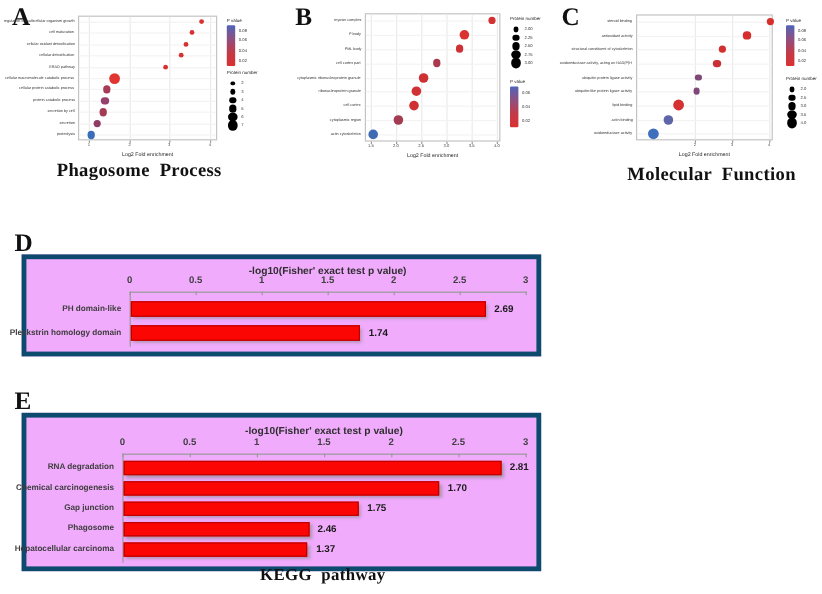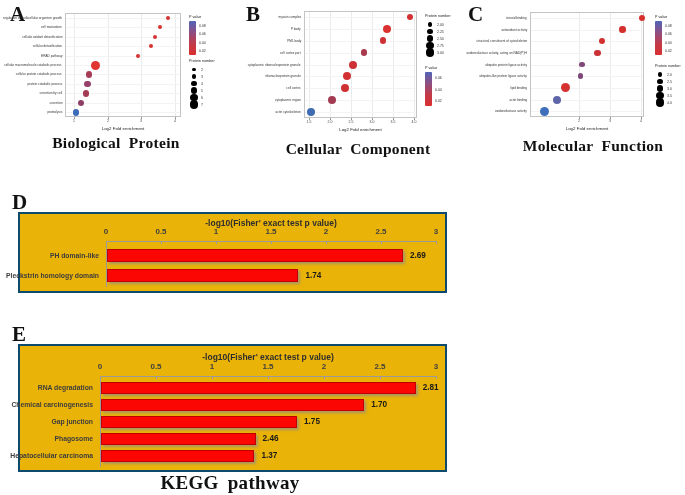--- a/index.html
+++ b/index.html
@@ -24,21 +24,21 @@
   .xtickmark{position:absolute;width:1px;height:2px;background:#999;}
   .xlabel{position:absolute;text-align:center;font-size:8px;height:9px;line-height:9px;
           transform:scale(0.55);transform-origin:center top;color:#222;}
   .leg-title{position:absolute;font-size:7.5px;height:8px;line-height:8px;white-space:nowrap;
              transform:scale(0.5);transform-origin:left center;color:#222;}
   .leg-grad{position:absolute;width:7px;border-radius:1px;}
   .leg-lab{position:absolute;font-size:7px;height:7px;line-height:7px;white-space:nowrap;
            transform:scale(0.5);transform-origin:left center;color:#333;}
   .leg-dot{position:absolute;border-radius:50%;background:#000;}
   
-  .bar-plot{position:absolute;border:2px solid #0c4a6e;background:#eab308;box-sizing:content-box;}
+  .bar-plot{position:absolute;border:4px solid #0c4a6e;background:#f0abfc;box-sizing:content-box;}
   .bar-axis-title{position:absolute;text-align:center;font-weight:bold;font-size:8.5px;color:#2e2e2e;}
   .bar-tick{position:absolute;width:30px;text-align:center;font-weight:bold;font-size:8px;color:#404040;}
   .bar-tickmark{position:absolute;width:1px;height:3px;background:#9a9a9a;}
   .bar-axisline{position:absolute;height:1px;background:#9a9a9a;}
   .bar-vline{position:absolute;width:1px;background:#9a9a9a;}
   .bar-cat{position:absolute;text-align:right;font-weight:bold;font-size:6.8px;color:#3d3d3d;
            white-space:nowrap;height:10px;line-height:10px;}
   .bar{position:absolute;border:1px solid;box-sizing:border-box;
        box-shadow:2px 2px 2.5px rgba(140,140,140,0.7);}
   .bar-val{position:absolute;font-weight:bold;font-size:8.2px;color:#1a1a1a;white-space:nowrap;
@@ -51,21 +51,21 @@
   #panelC .panel-letter{left:13px;top:2px;}
   #panelA .panel-caption{top:134px;}
   #panelB .panel-caption{top:140px;transform:translateX(13px);}
   #panelC .panel-caption{top:137px;transform:translateX(23px);}
   #panelD{left:0;top:190px;width:460px;height:132px;}
   #panelE{left:0;top:322px;width:460px;height:173px;}
   #panelD .panel-letter,#panelE .panel-letter{left:12px;top:0px;}
   #panelD .bar-plot{left:18px;top:22px;width:425px;height:77px;}
   #panelE .bar-plot{left:18px;top:22px;width:425px;height:124px;}
   #panelD .panel-caption{top:110px;font-size:16px;}
-  #panelE .panel-caption{top:150px;font-size:19px;}
+  #panelE .panel-caption{top:150px;font-size:14px;margin-left:39px;}
 </style>
 </head>
 <body>
 
 <div class="figure">
 
   <section class="dot-panel" id="panelA">
     <div class="panel-letter">A</div>
     <div class="dot-plot">
         <div class="plot-box" style="left: 65px; top: 13px; width: 116px; height: 104px;"></div>
@@ -128,21 +128,21 @@
         <div class="leg-lab" style="left: 201px; top: 73px;">3</div>
         <div class="leg-dot" style="left: 191.25px; top: 80.75px; width: 5.5px; height: 5.5px;"></div>
         <div class="leg-lab" style="left: 201px; top: 80px;">4</div>
         <div class="leg-dot" style="left: 190.75px; top: 87.25px; width: 6.5px; height: 6.5px;"></div>
         <div class="leg-lab" style="left: 201px; top: 87px;">5</div>
         <div class="leg-dot" style="left: 190.25px; top: 93.75px; width: 7.5px; height: 7.5px;"></div>
         <div class="leg-lab" style="left: 201px; top: 94px;">6</div>
         <div class="leg-dot" style="left: 189.75px; top: 100.25px; width: 8.5px; height: 8.5px;"></div>
         <div class="leg-lab" style="left: 201px; top: 101px;">7</div>
       </div>
-    <div class="panel-caption">Biological Protein</div>
+    <div class="panel-caption">Phagosome Process</div>
   </section>
 
   <section class="dot-panel" id="panelB">
     <div class="panel-letter">B</div>
     <div class="dot-plot">
         <div class="plot-box" style="left: 72px; top: 11px; width: 113px; height: 107px;"></div>
         <div class="vgrid" style="left: 77.0597px; top: 12px; height: 105px;"></div>
         <div class="vgrid" style="left: 98.1418px; top: 12px; height: 105px;"></div>
         <div class="vgrid" style="left: 119.224px; top: 12px; height: 105px;"></div>
         <div class="vgrid" style="left: 140.306px; top: 12px; height: 105px;"></div>
@@ -198,21 +198,20 @@
         <div class="leg-dot" style="left: 194.25px; top: 41.75px; width: 7.5px; height: 7.5px;"></div>
         <div class="leg-lab" style="left: 205px; top: 42px;">2.75</div>
         <div class="leg-dot" style="left: 193.75px; top: 48.25px; width: 8.5px; height: 8.5px;"></div>
         <div class="leg-lab" style="left: 205px; top: 49px;">3.00</div>
         <div class="leg-title" style="left: 193px; top: 64px;">P value</div>
         <div class="leg-grad" style="left: 193px; top: 72px; height: 34px; background: linear-gradient(rgb(80, 100, 184), rgb(142, 79, 130), rgb(194, 58, 72), rgb(218, 48, 48));"></div>
         <div class="leg-lab" style="left: 203px; top: 74.1667px;">0.06</div>
         <div class="leg-lab" style="left: 203px; top: 85.5px;">0.04</div>
         <div class="leg-lab" style="left: 203px; top: 96.8333px;">0.02</div>
       </div>
-    <div class="panel-caption">Cellular Component</div>
   </section>
 
   <section class="dot-panel" id="panelC">
     <div class="panel-letter">C</div>
     <div class="dot-plot">
         <div class="plot-box" style="left: 75px; top: 12px; width: 114px; height: 105px;"></div>
         <div class="vgrid" style="left: 123.946px; top: 13px; height: 103px;"></div>
         <div class="vgrid" style="left: 154.924px; top: 13px; height: 103px;"></div>
         <div class="vgrid" style="left: 185.902px; top: 13px; height: 103px;"></div>
         <div class="hgrid" style="left: 76px; top: 17.8333px; width: 112px;"></div>

